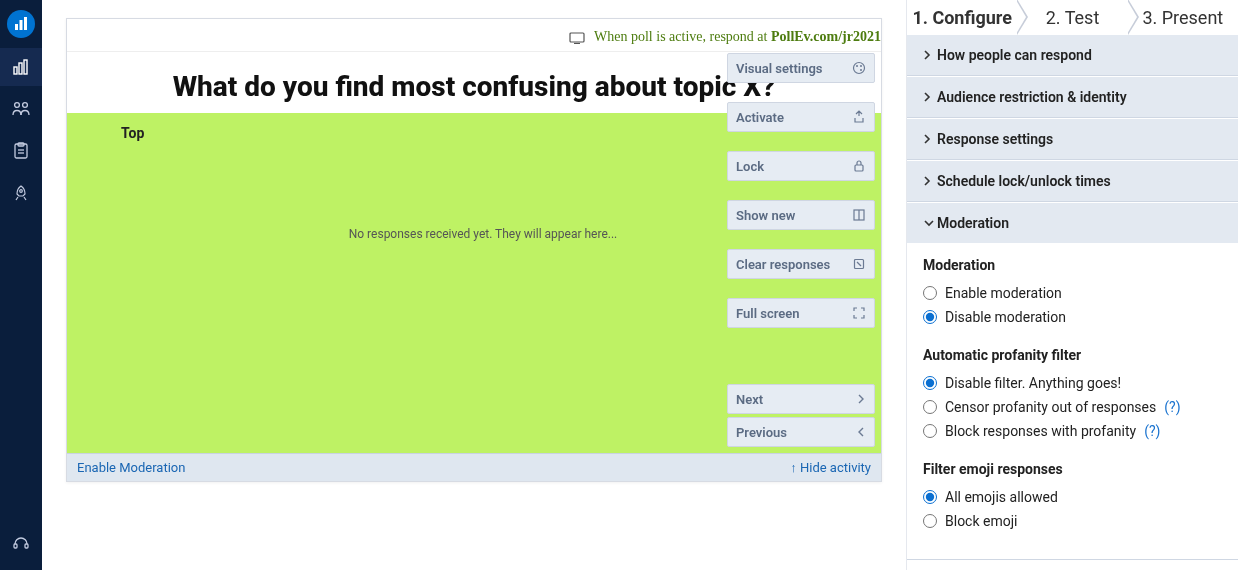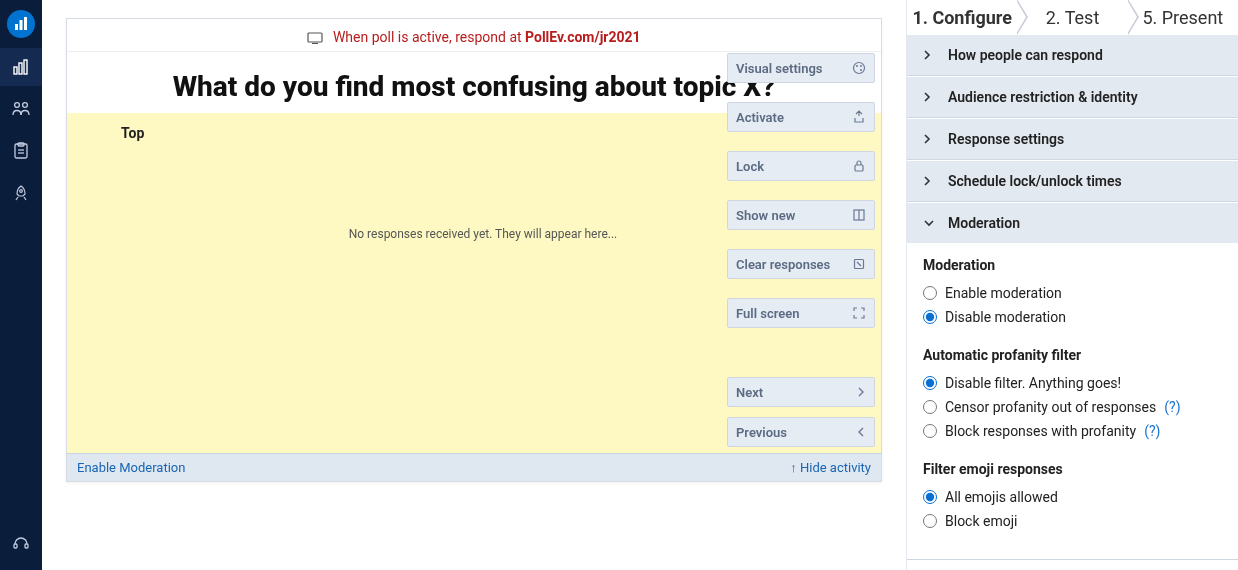--- a/index.html
+++ b/index.html
@@ -57,42 +57,43 @@
     min-width: 0;
   }
   .stage {
     margin-top: 18px;
     border: 1px solid #d7dbe3;
     box-shadow: 0 1px 3px rgba(0,0,0,0.06);
     background: #fafbfc;
     position: relative;
   }
   .stage-header {
-    text-align: center;
+    text-align: right;
     padding: 10px 0 6px;
     font-size: 14px;
-    color: #b91c1c;
+    color: #4d7c0f;
     background:#fff;
     border-bottom:1px solid #eee;
+    font-family:Liberation Serif, serif;
   }
   .stage-header .url { font-weight: 700; }
   .stage-header .present-icon {
     display:inline-block; vertical-align:middle; margin-right:6px;
   }
   .question-title {
     text-align: center;
     font-size: 28px;
     font-weight: 800;
     padding: 18px 40px 10px;
     color: #111;
     background:#fff;
   }
   .stage-body {
     position: relative;
-    background: #fef9c3;
+    background: #bef264;
     height: 340px;
   }
   .top-label {
     position: absolute;
     top: 12px;
     left: 54px;
     font-weight: 700;
     color:#222;
   }
   .empty-msg {
@@ -131,21 +132,21 @@
   }
   .action-btn .glyph { color:#6b7a93; }
 
   .nav-stack {
     position: absolute;
     bottom: 6px;
     right: 6px;
     width: 148px;
     display: flex;
     flex-direction: column;
-    gap: 10px;
+    gap: 3px;
   }
 
   .stage-footer {
     display: flex;
     justify-content: space-between;
     align-items: center;
     background: #dfe7f0;
     border-top: 1px solid #c9d3e1;
     font-size: 13px;
     padding: 6px 10px;
@@ -198,21 +199,21 @@
   }
 
   .accordion-item {
     background: #e3e9f1;
     border-top: 1px solid #fff;
     border-bottom: 1px solid #cfd7e3;
   }
   .accordion-header {
     display:flex;
     align-items:center;
-    gap:15px;
+    gap:4px;
     padding: 12px 16px;
     font-size: 14px;
     font-weight: 600;
     color: #222;
     cursor:pointer;
   }
   .accordion-header .chev { width:10px; color:#333; }
   .accordion-body {
     background:#fff;
     padding: 14px 16px 8px;
@@ -393,21 +394,21 @@
         <span>↑ </span><span>Hide activity</span>
       </a>
     </div>
   </div>
 </div>
 
 <div class="config-panel">
   <div class="step-tabs">
     <div class="step-tab active">1. Configure</div>
     <div class="step-tab">2. Test</div>
-    <div class="step-tab">5. Present</div>
+    <div class="step-tab">3. Present</div>
   </div>
 
   <div class="accordion-item">
     <div class="accordion-header">
       <span class="chev">
           <svg width="9" height="12" viewBox="0 0 9 12">
             <path d="M2 2l4 4-4 4" fill="none" stroke="#333" stroke-width="1.6"></path>
           </svg>
         </span>
       <span>How people can respond</span>

